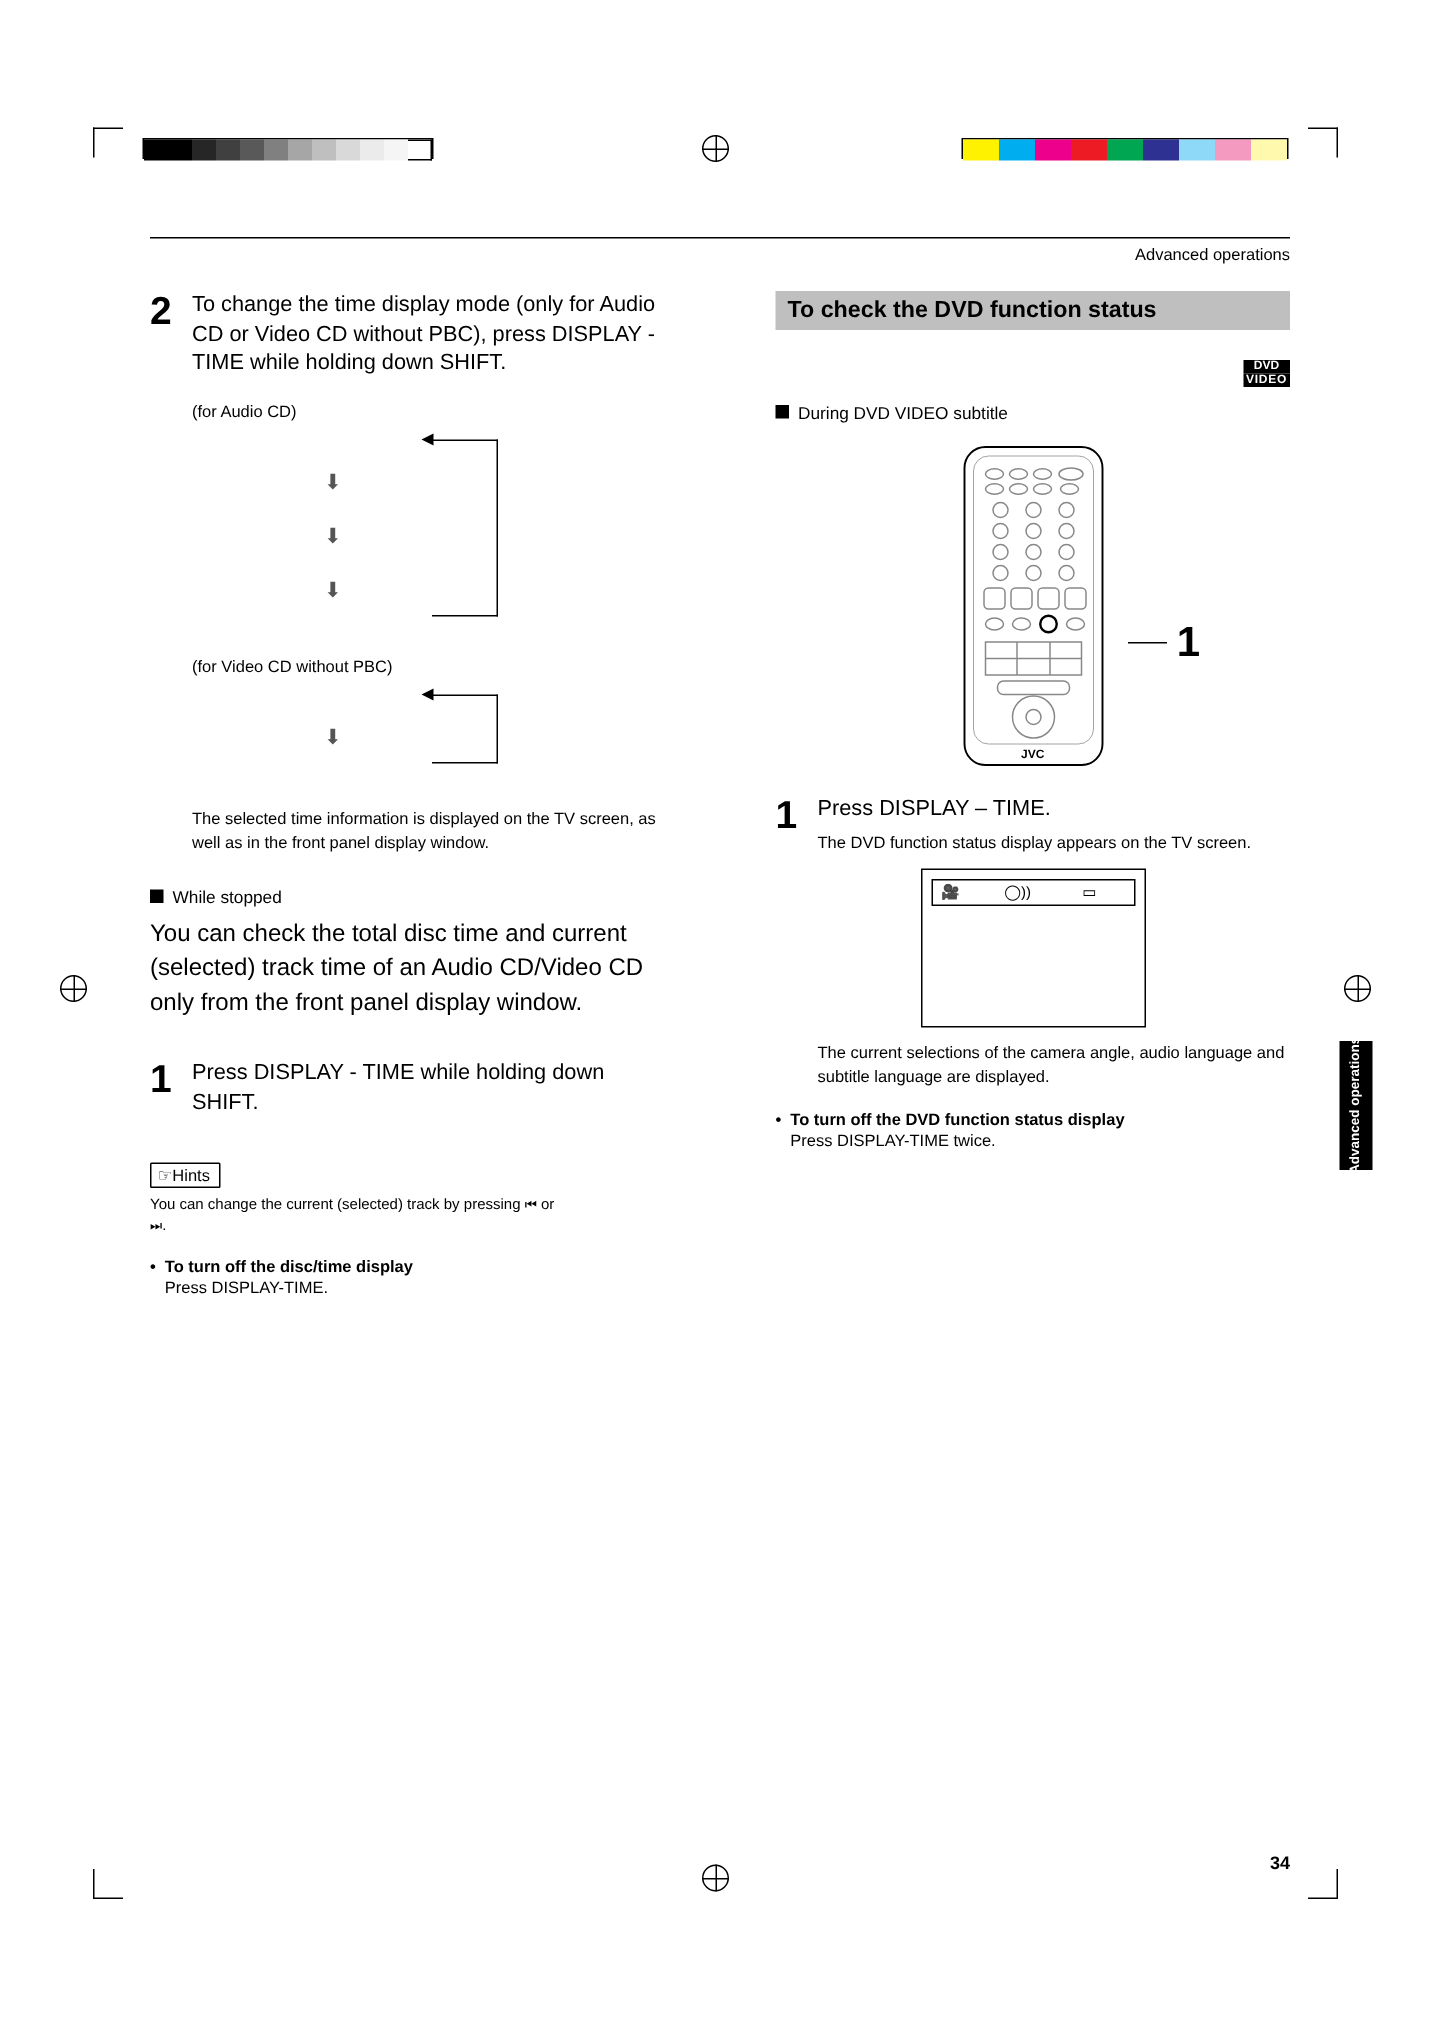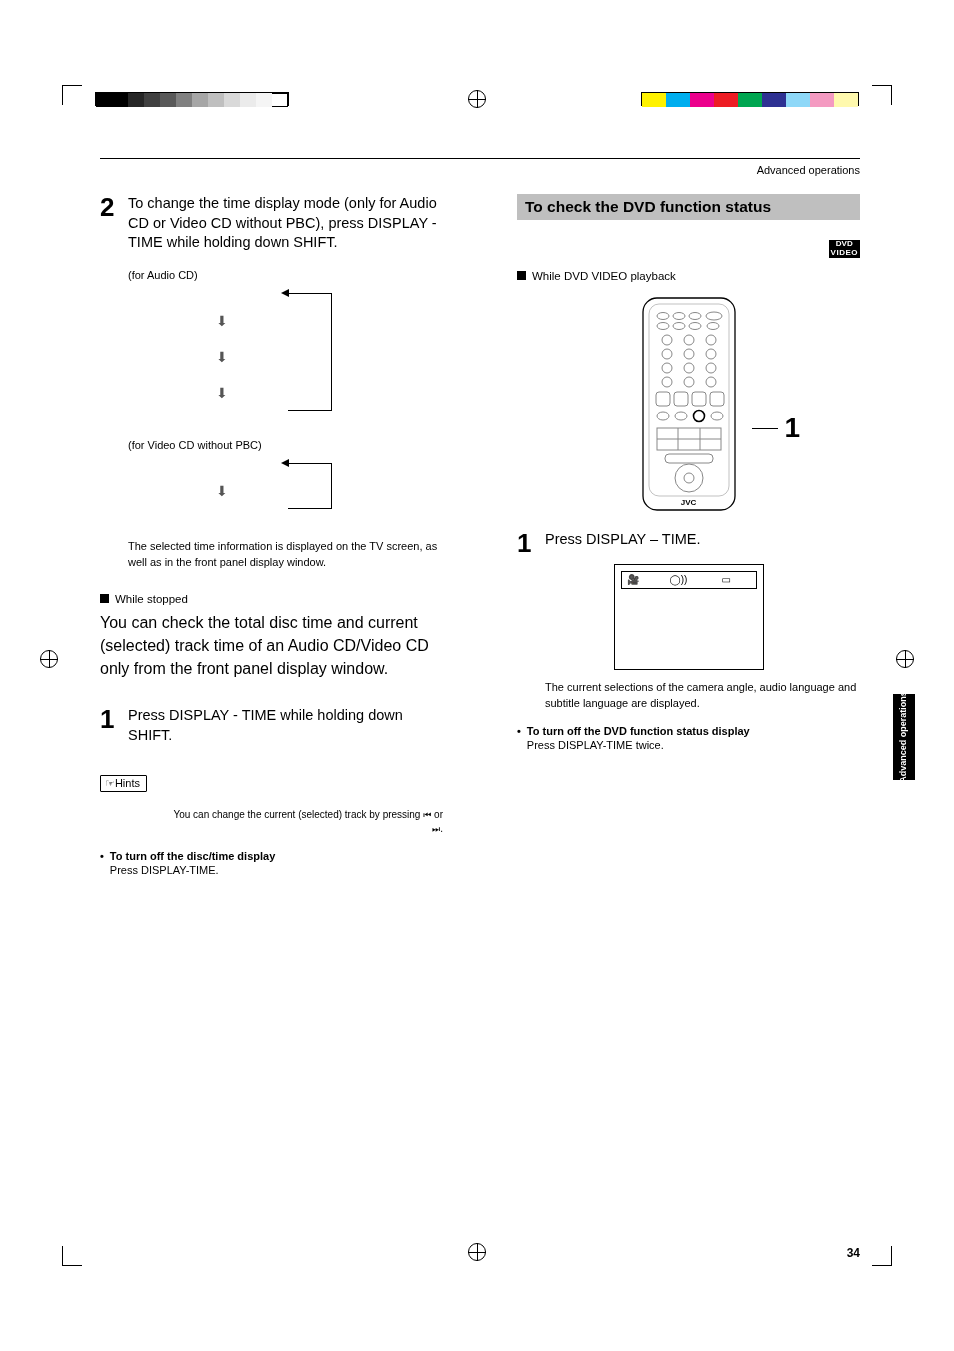--- a/index.html
+++ b/index.html
@@ -64,21 +64,21 @@
 
   .time-diag2 { margin-left: 60px; margin-top: 8px; position:relative; height: 70px; }
 
   .para { font-size:11px; line-height:1.45; margin: 10px 0 22px 28px; }
   .subhead { font-size:11.5px; font-weight:normal; margin: 10px 0 6px 0; }
   .subhead .sq { display:inline-block; width:9px; height:9px; background:#000; margin-right:6px; vertical-align:middle; position:relative; top:-1px;}
   .note-para { font-size:16px; line-height:1.45; margin: 0 0 26px 0; }
 
   .hints-badge { display:inline-block; border:1px solid #000; border-radius:1px; padding:1px 6px 1px 4px; font-size:11px; margin-top:18px; position:relative;}
   .hints-badge .ptr { display:inline-block; }
-  .hints-text { font-size:10px; line-height:1.4; margin-top:16px;text-align:right; }
+  .hints-text { font-size:10px; line-height:1.4; margin-top:5px; }
   .nav-icon { font-family: Arial; font-size:9px; }
 
   .bullet-row { display:flex; gap:6px; margin-top:14px; font-size:11px; }
   .bullet-row .dot{ font-weight:bold;}
   .bullet-body .bold{ font-weight:bold;}
   .bullet-body .plain{ display:block; margin-top:2px;}
 
   
   .section-bar { background:#bfbfbf; color:#000; font-size:15.5px; font-weight:bold; padding:4px 8px; margin-bottom:14px;}
   .dvd-badge { float:right; margin-top:6px; }
@@ -209,21 +209,21 @@
     </div>
 
     <div class="col" style="position:relative;margin-left:44px;">
       <div class="section-bar">To check the DVD function status</div>
       <div class="dvd-badge">
         <div class="t">DVD</div>
         <div class="b">VIDEO</div>
       </div>
       <div class="clear"></div>
 
-      <div class="subhead" style="margin-top:12px;"><span class="sq"></span><span>While DVD VIDEO playback</span></div>
+      <div class="subhead" style="margin-top:12px;"><span class="sq"></span><span>During DVD VIDEO subtitle</span></div>
 
       <div class="remote-wrap">
         <div class="remote">
           <svg width="96" height="216" viewBox="0 0 96 216">
             <rect x="2" y="2" width="92" height="212" rx="14" ry="14" fill="#fff" stroke="#000" stroke-width="1.3"></rect>
             <rect x="8" y="8" width="80" height="192" rx="10" fill="#fff" stroke="#999" stroke-width="0.6"></rect>
 
             <ellipse cx="22" cy="20" rx="6" ry="3.5" fill="#fff" stroke="#888"></ellipse>
               <ellipse cx="38" cy="20" rx="6" ry="3.5" fill="#fff" stroke="#888"></ellipse>
               <ellipse cx="54" cy="20" rx="6" ry="3.5" fill="#fff" stroke="#888"></ellipse>
@@ -268,20 +268,21 @@
           <div style="text-align:center;font-size:8px;font-weight:bold;margin-top:-14px;">JVC</div>
         </div>
         <div class="leader"></div>
         <div class="big1">1</div>
       </div>
 
       <div class="step">
         <div class="step-num">1</div>
         <div class="step-body">
           <div class="step-title">Press DISPLAY – TIME.</div>
+          <div class="step-sub">The DVD function status display appears on the TV screen.</div>
         </div>
       </div>
 
       <div class="tv-box">
         <div class="tv-inner-bar">
           <span class="tv-icon" style="left:6px;">🎥</span>
           <span class="tv-icon" style="left:48px;">◯))</span>
           <span class="tv-icon" style="left:100px;">▭</span>
         </div>
       </div>

